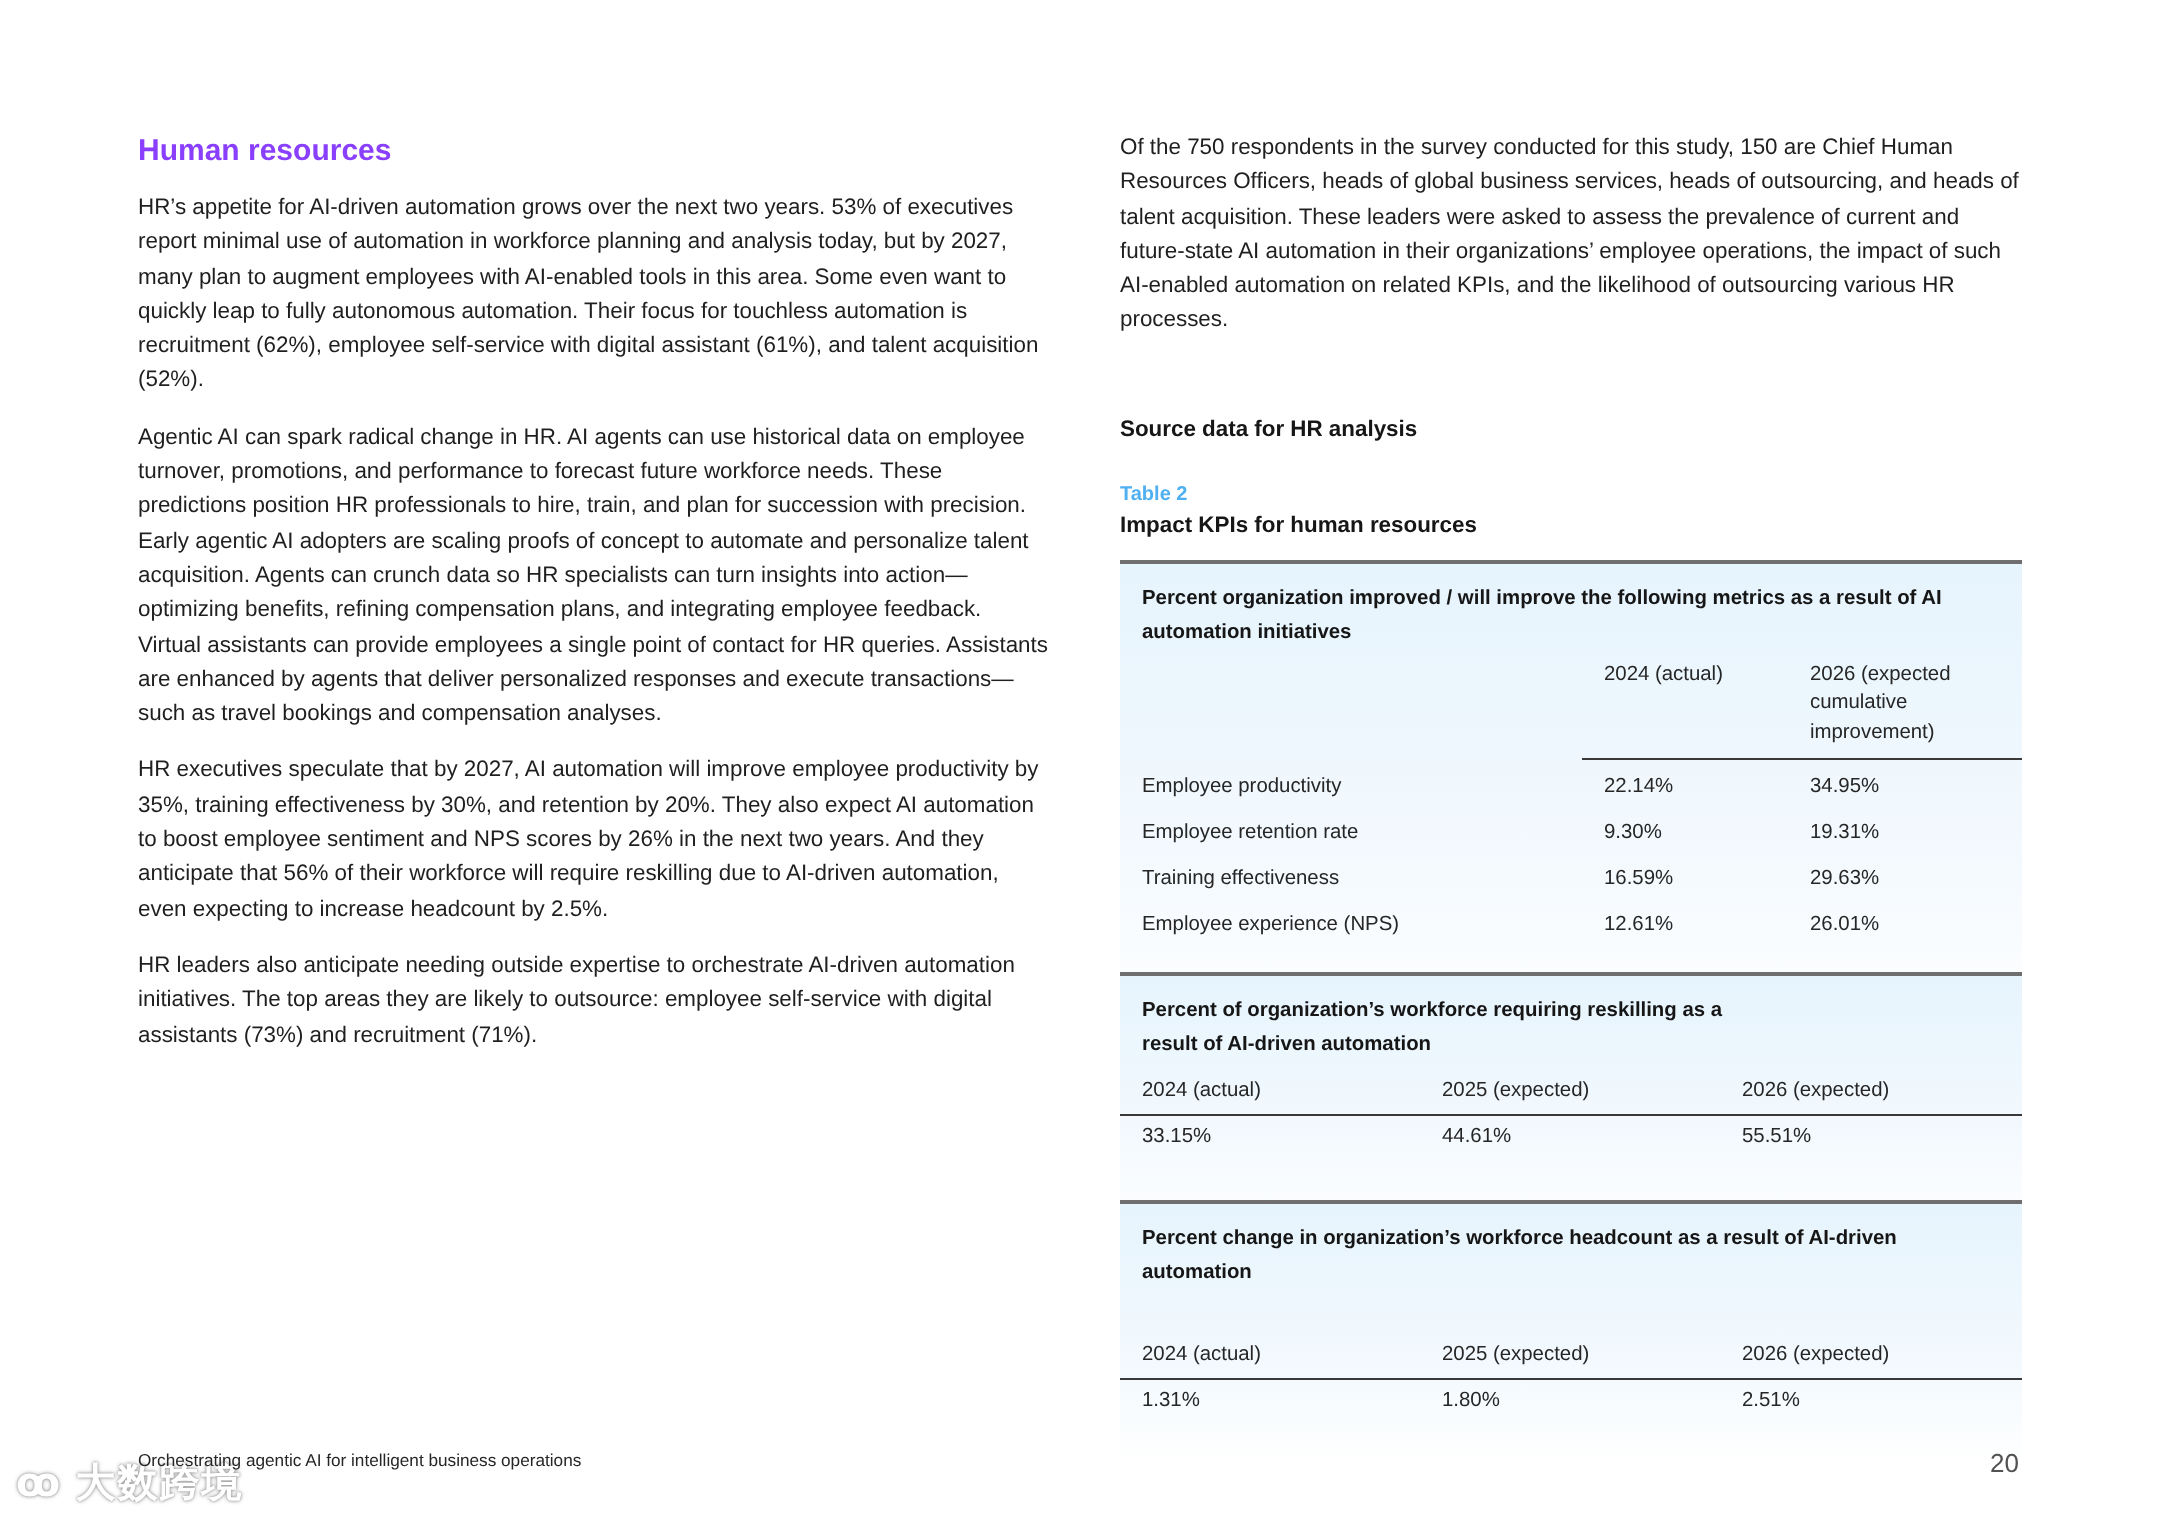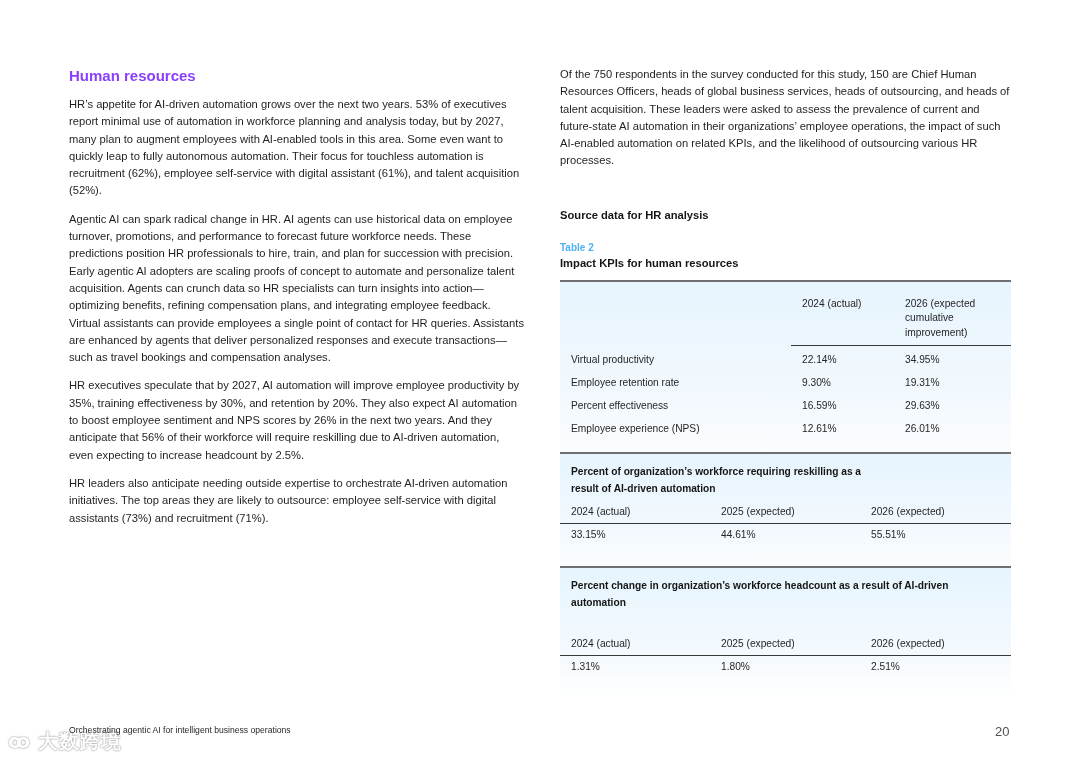--- a/index.html
+++ b/index.html
@@ -49,34 +49,35 @@
 </div>
 
 <div class="right-col">
   <p class="para" style="margin-bottom:0;">Of the 750 respondents in the survey conducted for this study, 150 are Chief Human Resources Officers, heads of global business services, heads of outsourcing, and heads of talent acquisition. These leaders were asked to assess the prevalence of current and future-state AI automation in their organizations’ employee operations, the impact of such AI-enabled automation on related KPIs, and the likelihood of outsourcing various HR processes.</p>
 
   <div class="subhead" style="margin-top:37px;">Source data for HR analysis</div>
   <div class="table-label" style="margin-top:16px;">Table 2</div>
   <div class="table-title">Impact KPIs  for human resources</div>
 
   <div class="tbl-block">
+    <div class="tbl-head">Percent organization improved / will improve the following metrics as a result of AI automation initiatives</div>
     <div class="kpi-grid">
       <div class="kpi-colhead"></div>
       <div class="kpi-colhead data" style="margin-left:-11px;padding-left:11px;">2024 (actual)</div>
       <div class="kpi-colhead data" style="margin-right:-11px;">2026 (expected cumulative improvement)</div>
 
-      <div class="kpi-cell" style="margin-top:2px;">Virtual productivity</div>
+      <div class="kpi-cell" style="margin-top:2px;">Employee productivity</div>
       <div class="kpi-cell" style="margin-top:2px;">22.14%</div>
       <div class="kpi-cell" style="margin-top:2px;">34.95%</div>
 
       <div class="kpi-cell">Employee retention rate</div>
       <div class="kpi-cell">9.30%</div>
       <div class="kpi-cell">19.31%</div>
 
-      <div class="kpi-cell">Percent effectiveness</div>
+      <div class="kpi-cell">Training effectiveness</div>
       <div class="kpi-cell">16.59%</div>
       <div class="kpi-cell">29.63%</div>
 
       <div class="kpi-cell">Employee experience (NPS)</div>
       <div class="kpi-cell">12.61%</div>
       <div class="kpi-cell">26.01%</div>
     </div>
     <div class="kpi-spacer"></div>
   </div>
 

